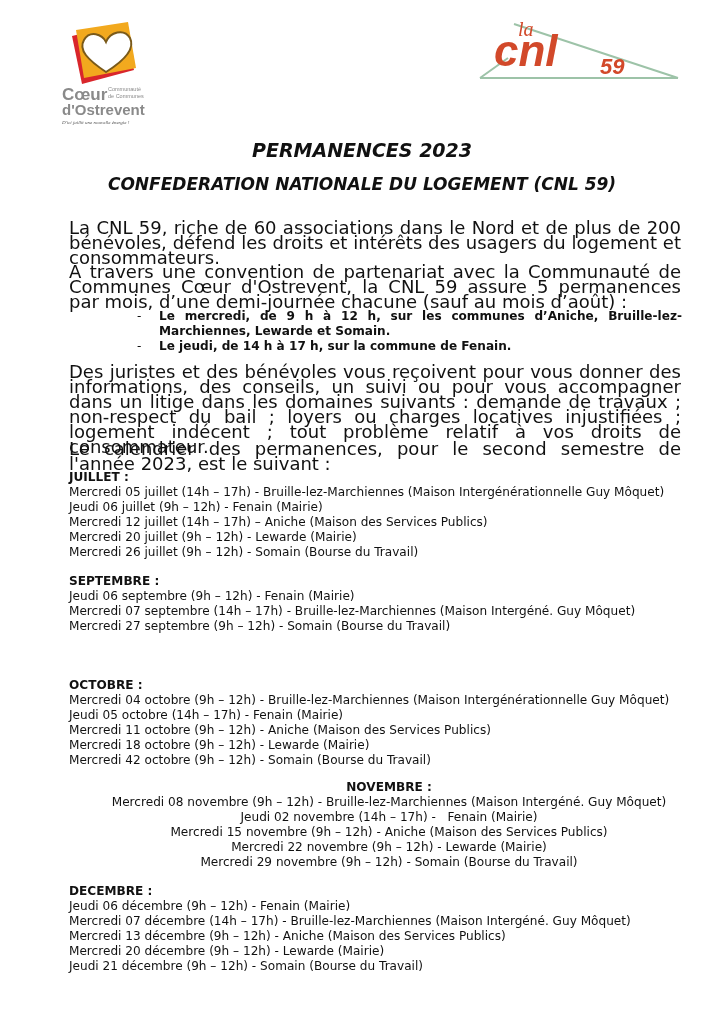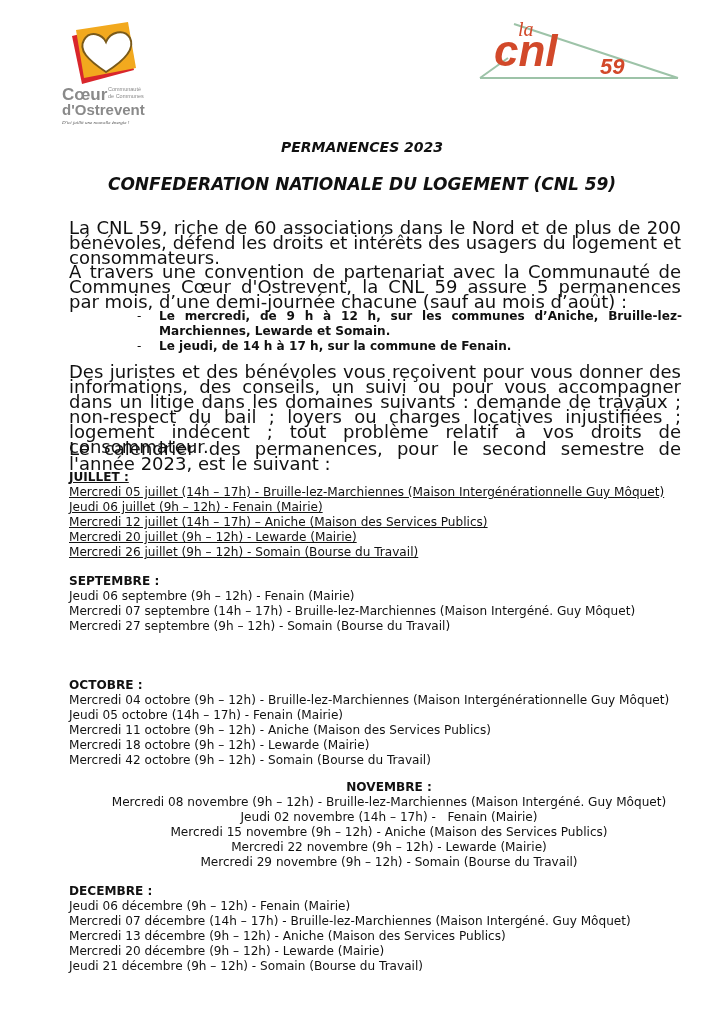--- a/index.html
+++ b/index.html
@@ -1,21 +1,21 @@
 <!DOCTYPE html>
 <html><head>
 <meta charset="utf-8">
 <style>
   html, body { margin: 0; padding: 0; background: #ffffff; }
   body { width: 724px; height: 1024px; position: relative; overflow: hidden;
          font-family: "DejaVu Sans", sans-serif; color: #111; }
   .logo-left { position: absolute; left: 58px; top: 18px; width: 110px; height: 108px; }
   .logo-right { position: absolute; left: 478px; top: 14px; width: 210px; height: 70px; }
   .title { position: absolute; left: 0; width: 724px; text-align: center; font-weight: bold; font-style: italic; }
-  .t1 { top: 139px; font-size: 14px; }
+  .t1 { top: 139px; font-size: 19px; }
   .t2 { top: 174px; font-size: 17px; }
   .para { position: absolute; left: 69px; width: 612px; font-size: 18px; line-height: 15px; text-align: justify; }
   .p1 { top: 220px; }
   .p2 { top: 264px; }
   .bullets { position: absolute; left: 137px; width: 545px; font-size: 12.1px; line-height: 15px; font-weight: bold; }
   .bullet { position: relative; padding-left: 22px; text-align: justify; }
   .bullet .dash { position: absolute; left: 0; top: 0; font-weight: normal; }
   .p3 { top: 364px; }
   .p4 { top: 441px; font-weight: normal; }
   .month { position: absolute; left: 69px; width: 640px; font-size: 12.1px; line-height: 15.1px; white-space: nowrap; }
@@ -61,21 +61,21 @@
   </div>
   <div class="bullet">
     <span class="dash">-</span>
     <span>Le jeudi, de 14 h à 17 h, sur la commune de Fenain.</span>
   </div>
 </div>
 
 <div class="para p3">Des juristes et des bénévoles vous reçoivent pour vous donner des informations, des conseils, un suivi ou pour vous accompagner dans un litige dans les domaines suivants : demande de travaux ; non-respect du bail ; loyers ou charges locatives injustifiées ; logement indécent ; tout problème relatif à vos droits de consommateur.</div>
 <div class="para p4">Le calendrier des permanences, pour le second semestre de l'année 2023, est le suivant :</div>
 
-<div class="month" style="top:470px;text-decoration:underline;">
+<div class="month" style="top:470px;">
   <div class="mh">JUILLET :</div>
   <div>Mercredi 05 juillet (14h – 17h) - Bruille-lez-Marchiennes (Maison Intergénérationnelle Guy Môquet)</div>
   <div>Jeudi 06 juillet (9h – 12h) - Fenain (Mairie)</div>
   <div>Mercredi 12 juillet (14h – 17h) – Aniche (Maison des Services Publics)</div>
   <div>Mercredi 20 juillet (9h – 12h) - Lewarde (Mairie)</div>
   <div>Mercredi 26 juillet (9h – 12h) - Somain (Bourse du Travail)</div>
 </div>
 
 <div class="month" style="top:574px;">
   <div class="mh">SEPTEMBRE :</div>

